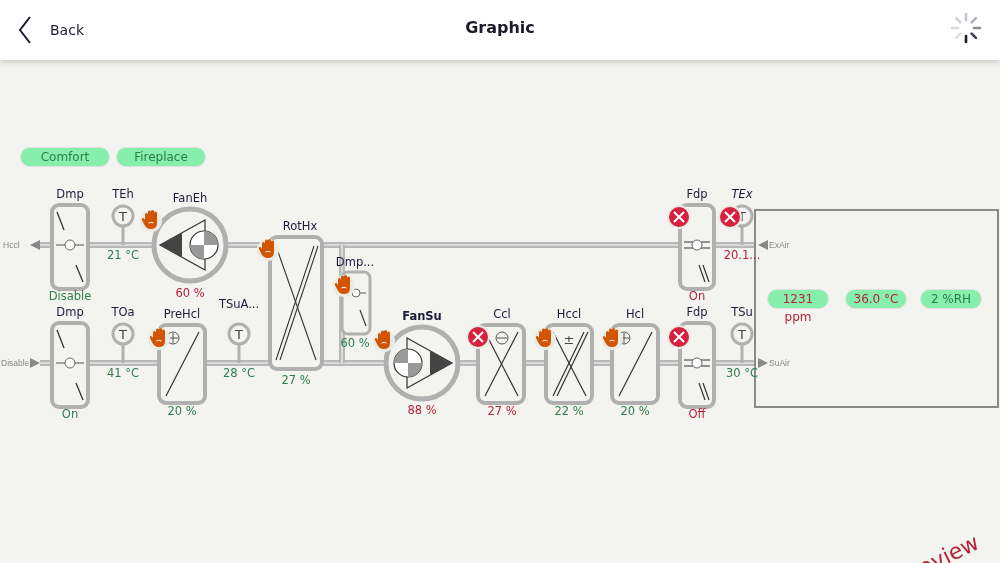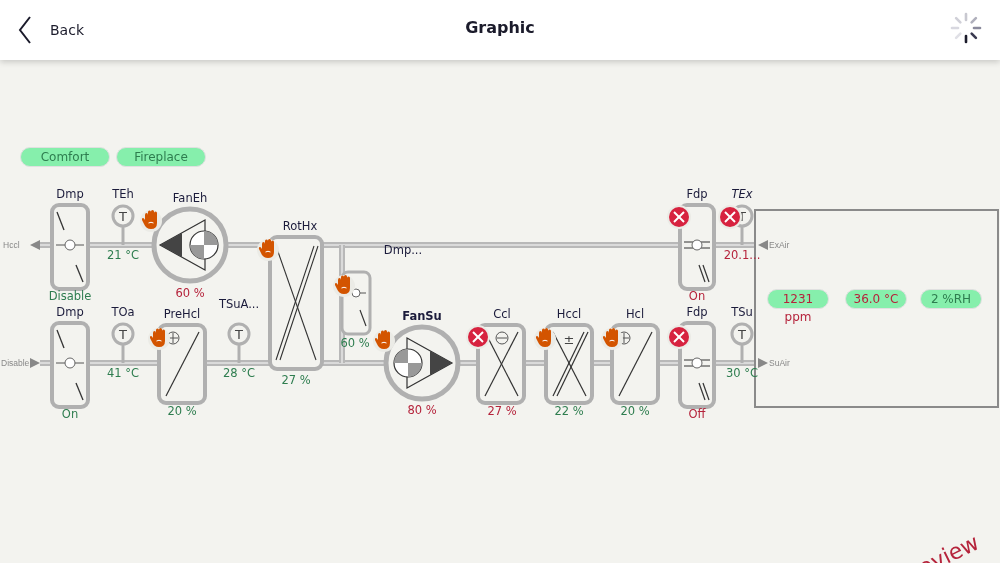--- a/index.html
+++ b/index.html
@@ -228,37 +228,37 @@
   <div class="small" style="left:769px; top:298px;">SuAir</div>
 
   <div class="lbl" style="left:70px; top:127px;">Dmp</div>
   <div class="val green" style="left:70px; top:229px;">Disable</div>
   <div class="lbl" style="left:123px; top:127px;">TEh</div>
   <div class="val green" style="left:123px; top:188px;">21 °C</div>
   <div class="lbl" style="left:190px; top:131px;">FanEh</div>
   <div class="val red" style="left:190px; top:226px;">60 %</div>
   <div class="lbl" style="left:300px; top:159px;">RotHx</div>
   <div class="val green" style="left:296px; top:313px;">27 %</div>
-  <div class="lbl" style="left:355px; top:183px;margin-left:48px;">Dmp...</div>
+  <div class="lbl" style="left:355px; top:195px;">Dmp...</div>
   <div class="val green" style="left:355px; top:276px;">60 %</div>
   <div class="lbl" style="left:697px; top:127px;">Fdp</div>
   <div class="val red" style="left:697px; top:229px;">On</div>
   <div class="lbl" style="left:742px; top:127px;font-style:italic;">TEx</div>
   <div class="val red" style="left:742px; top:188px;">20.1...</div>
 
   <div class="lbl" style="left:70px; top:245px;">Dmp</div>
   <div class="val green" style="left:70px; top:347px;">On</div>
   <div class="lbl" style="left:123px; top:245px;">TOa</div>
   <div class="val green" style="left:123px; top:306px;">41 °C</div>
   <div class="lbl" style="left:182px; top:247px;">PreHcl</div>
   <div class="val green" style="left:182px; top:344px;">20 %</div>
   <div class="lbl" style="left:239px; top:237px;">TSuA...</div>
   <div class="val green" style="left:239px; top:306px;">28 °C</div>
   <div class="lbl" style="left:422px; top:249px;font-weight:bold;">FanSu</div>
-  <div class="val red" style="left:422px; top:343px;">80 %</div>
+  <div class="val red" style="left:422px; top:343px;">88 %</div>
   <div class="lbl" style="left:502px; top:247px;">Ccl</div>
   <div class="val red" style="left:502px; top:344px;">27 %</div>
   <div class="lbl" style="left:569px; top:247px;">Hccl</div>
   <div class="val green" style="left:569px; top:344px;">22 %</div>
   <div class="lbl" style="left:635px; top:247px;">Hcl</div>
   <div class="val green" style="left:635px; top:344px;">20 %</div>
   <div class="lbl" style="left:697px; top:245px;">Fdp</div>
   <div class="val red" style="left:697px; top:347px;">Off</div>
   <div class="lbl" style="left:742px; top:245px;">TSu</div>
   <div class="val green" style="left:742px; top:306px;">30 °C</div>

